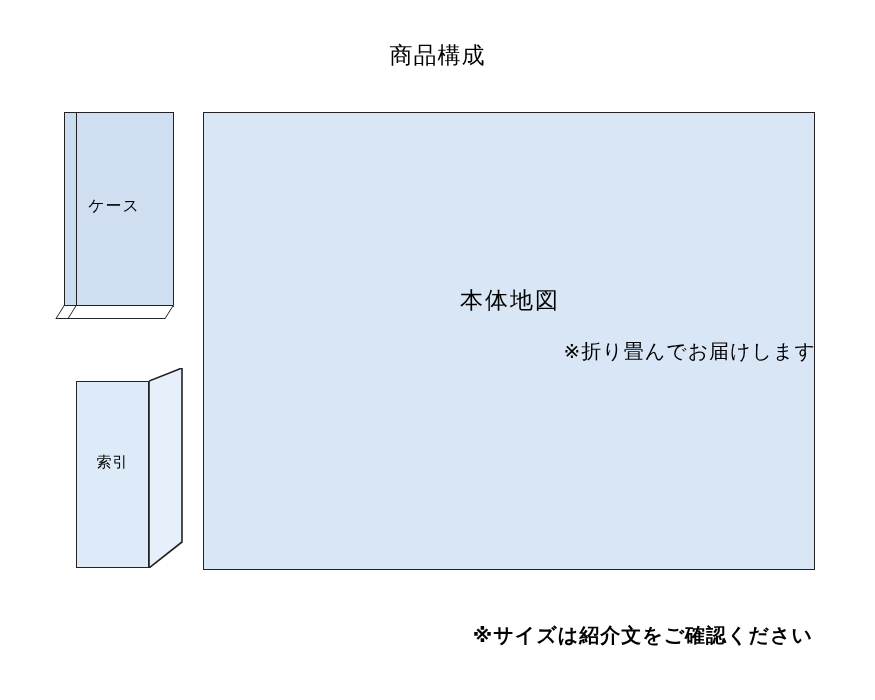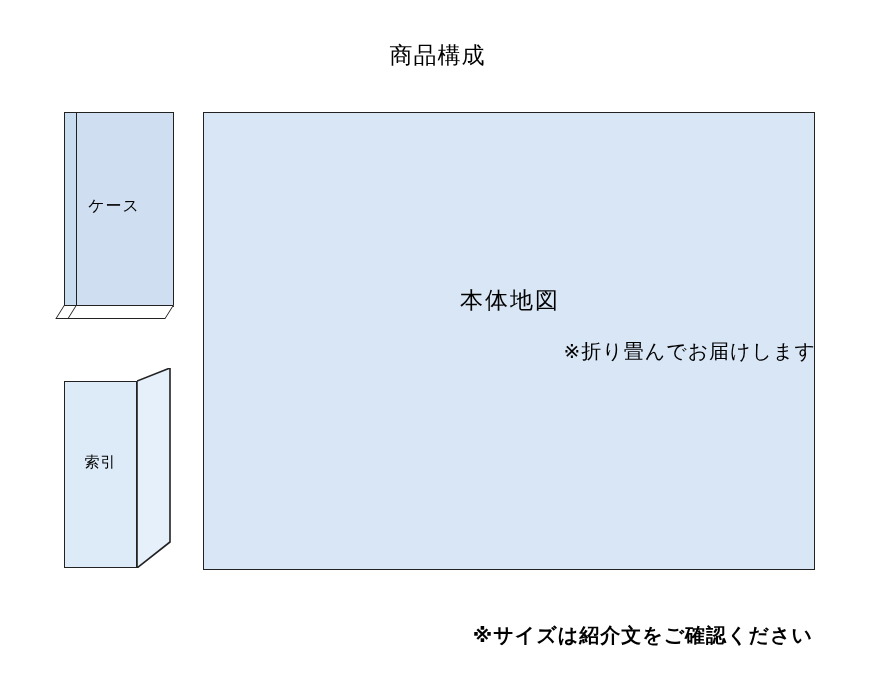--- a/index.html
+++ b/index.html
@@ -91,21 +91,21 @@
     width: 76px;
     text-align: center;
     font-size: 16px;
     letter-spacing: 1px;
     color: #000000;
   }
 
   
   .index-group {
     position: absolute;
-    left: 64px;
+    left: 76px;
     top: 368px;
     width: 118px;
     height: 200px;
   }
   .index-left {
     position: absolute;
     left: 0;
     top: 13px;
     width: 73px;
     height: 187px;

